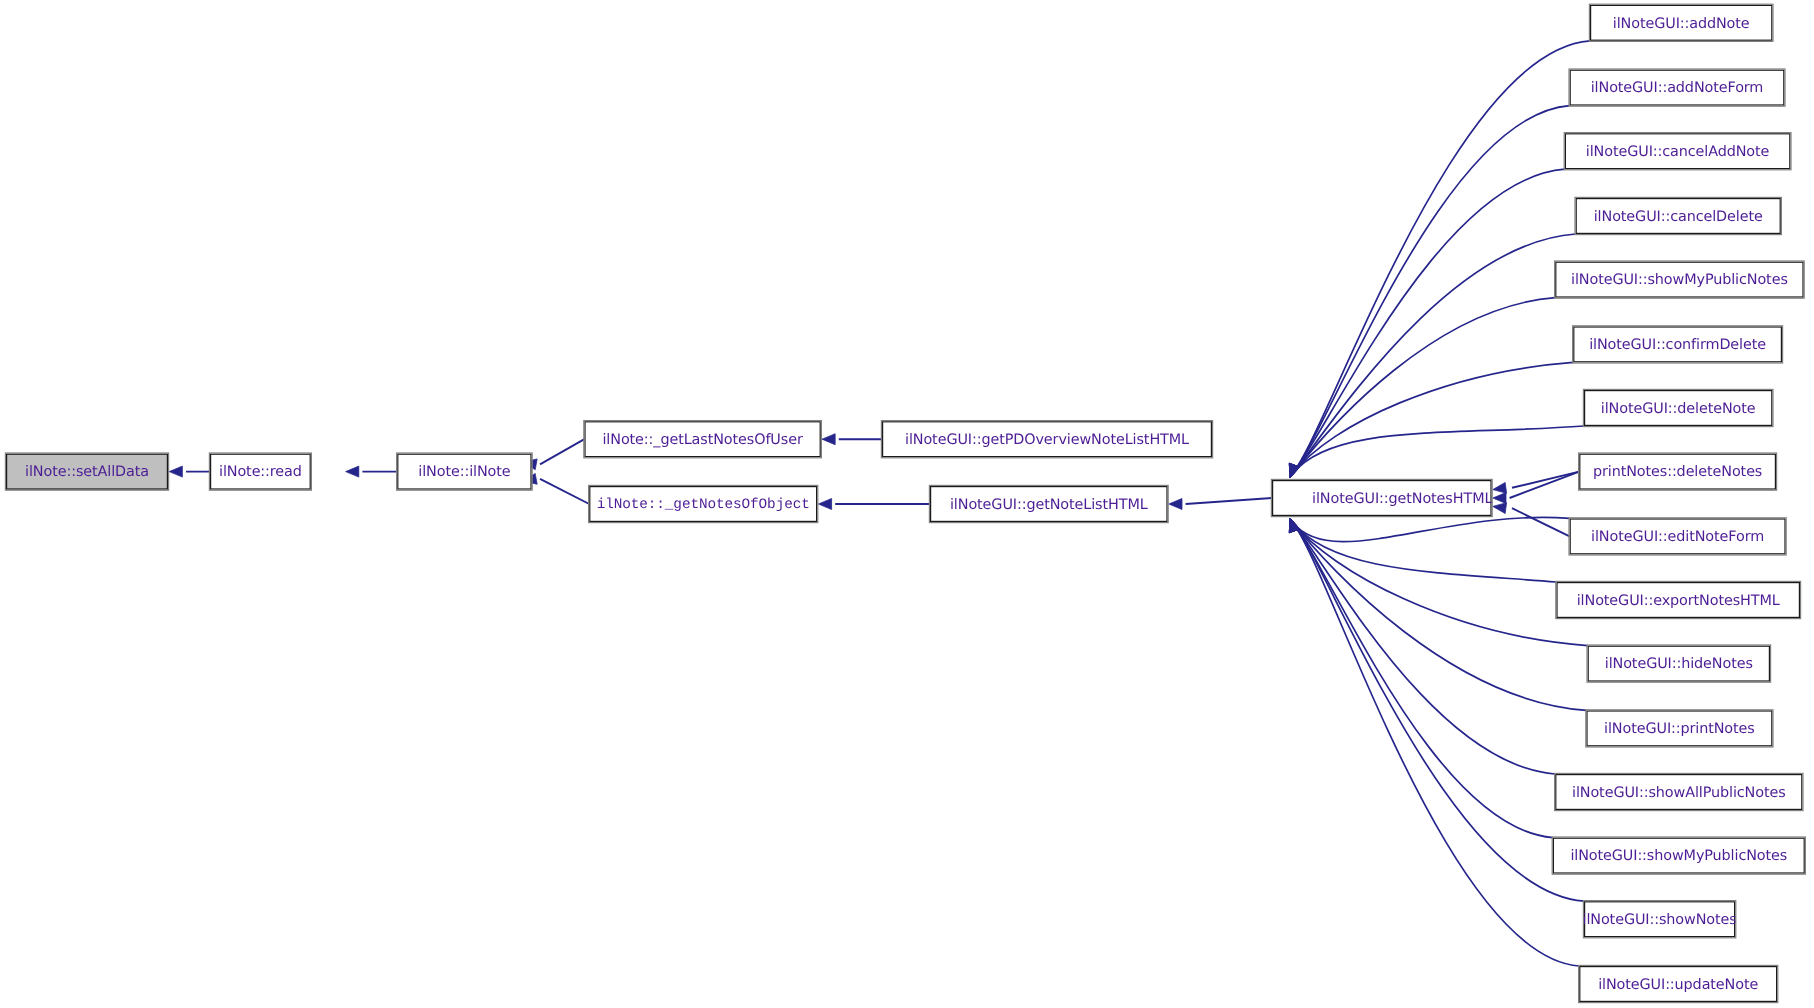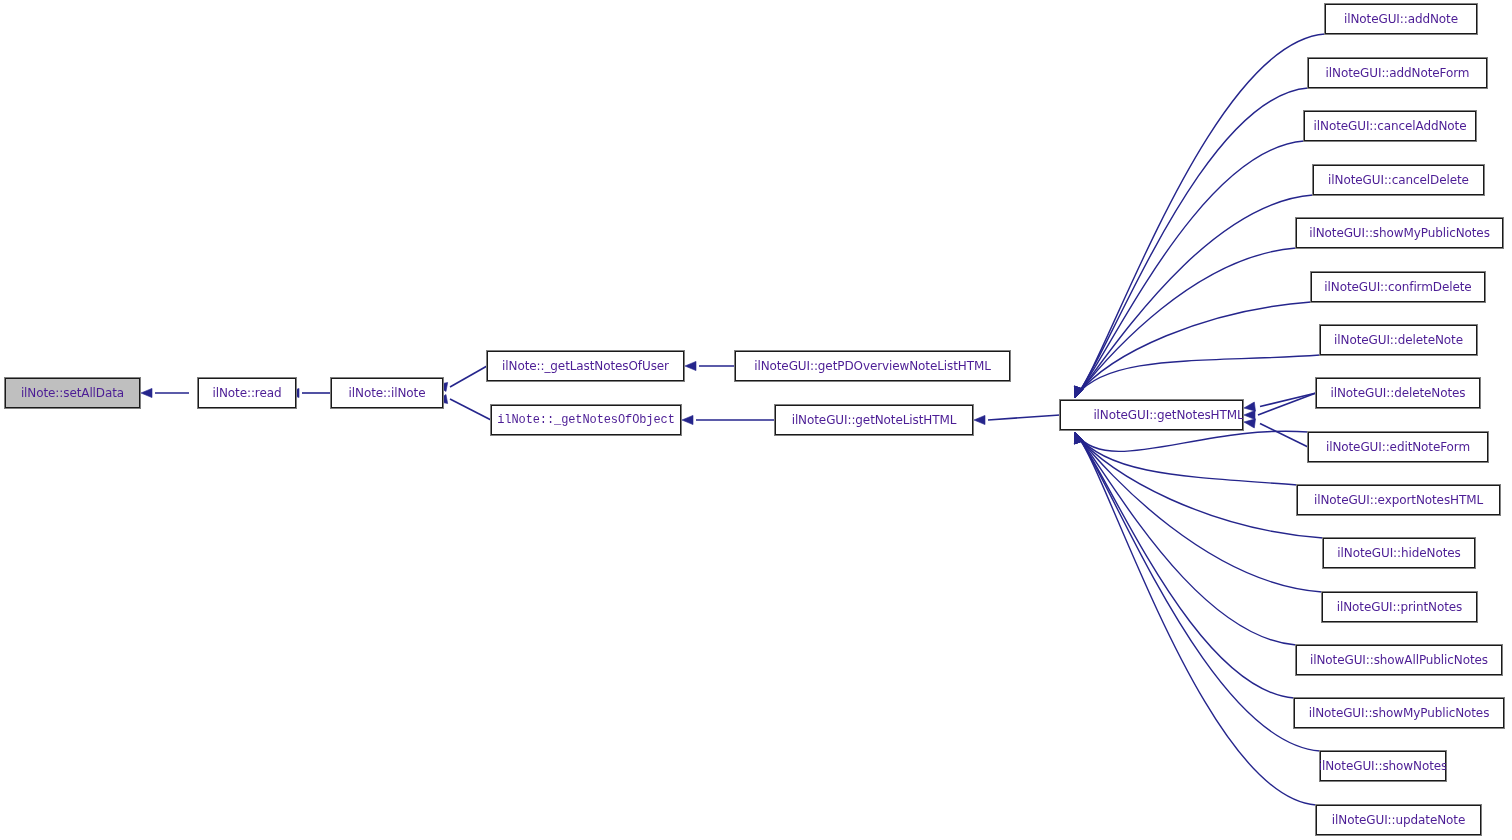--- a/index.html
+++ b/index.html
@@ -80,21 +80,21 @@
       <polygon points="1075,432 1083.0860153416122,440.7622118152444 1074.4412769837074,443.9099886058327" fill="#25258c" stroke="#25258c" stroke-width="0.6"></polygon>
       <path d="M 1316 393 L 1260 406.5" fill="none" stroke="#25258c" stroke-width="1.6"></path>
       <polygon points="1244,408 1254.310863774812,402.01283972009537 1255.5034978869132,411.1352091422714" fill="#25258c" stroke="#25258c" stroke-width="0.6"></polygon>
       <path d="M 1308 447 L 1260 423.5" fill="none" stroke="#25258c" stroke-width="1.6"></path>
       <polygon points="1244,422 1255.5034978869132,418.8647908577286 1254.310863774812,427.98716027990463" fill="#25258c" stroke="#25258c" stroke-width="0.6"></polygon>
     </svg>
   <div id="node-layer">
       <div class="node highlight" style="left: 5px; top: 378px; width: 135px;">
         <span class="lbl">ilNote::setAllData</span>
       </div>
-      <div class="node" style="left: 198px; top: 378px; width: 98px;">
+      <div class="node" style="left: 175px; top: 378px; width: 84px;">
         <span class="lbl">ilNote::read</span>
       </div>
       <div class="node" style="left: 331px; top: 378px; width: 112px;">
         <span class="lbl">ilNote::ilNote</span>
       </div>
       <div class="node" style="left: 487px; top: 351px; width: 197px;">
         <span class="lbl">ilNote::_getLastNotesOfUser</span>
       </div>
       <div class="node" style="left: 491px; top: 405px; width: 190px; font-family: Liberation Mono, monospace;">
         <span class="lbl">ilNote::_getNotesOfObject</span>
@@ -107,37 +107,37 @@
       </div>
       <div class="node" style="left: 1060px; top: 400px; width: 183px; padding-left: 34px;">
         <span class="lbl">ilNoteGUI::getNotesHTML</span>
       </div>
       <div class="node" style="left: 1325px; top: 4px; width: 152px;">
         <span class="lbl">ilNoteGUI::addNote</span>
       </div>
       <div class="node" style="left: 1308px; top: 58px; width: 179px;">
         <span class="lbl">ilNoteGUI::addNoteForm</span>
       </div>
-      <div class="node" style="left: 1304px; top: 111px; width: 172px;">
+      <div class="node" style="left: 1304px; top: 111px; width: 188px;">
         <span class="lbl">ilNoteGUI::cancelAddNote</span>
       </div>
       <div class="node" style="left: 1313px; top: 165px; width: 171px;">
         <span class="lbl">ilNoteGUI::cancelDelete</span>
       </div>
       <div class="node" style="left: 1296px; top: 218px; width: 207px;">
         <span class="lbl">ilNoteGUI::showMyPublicNotes</span>
       </div>
       <div class="node" style="left: 1311px; top: 272px; width: 174px;">
         <span class="lbl">ilNoteGUI::confirmDelete</span>
       </div>
       <div class="node" style="left: 1320px; top: 325px; width: 157px; justify-content: center;">
         <span class="lbl">ilNoteGUI::deleteNote</span>
       </div>
       <div class="node" style="left: 1316px; top: 378px; width: 164px;">
-        <span class="lbl">ilNoteGUI::deleteNotes</span>
+        <span class="lbl">printNotes::deleteNotes</span>
       </div>
       <div class="node" style="left: 1308px; top: 432px; width: 180px;">
         <span class="lbl">ilNoteGUI::editNoteForm</span>
       </div>
       <div class="node" style="left: 1297px; top: 485px; width: 203px;">
         <span class="lbl">ilNoteGUI::exportNotesHTML</span>
       </div>
       <div class="node" style="left: 1323px; top: 538px; width: 152px;">
         <span class="lbl">ilNoteGUI::hideNotes</span>
       </div>

